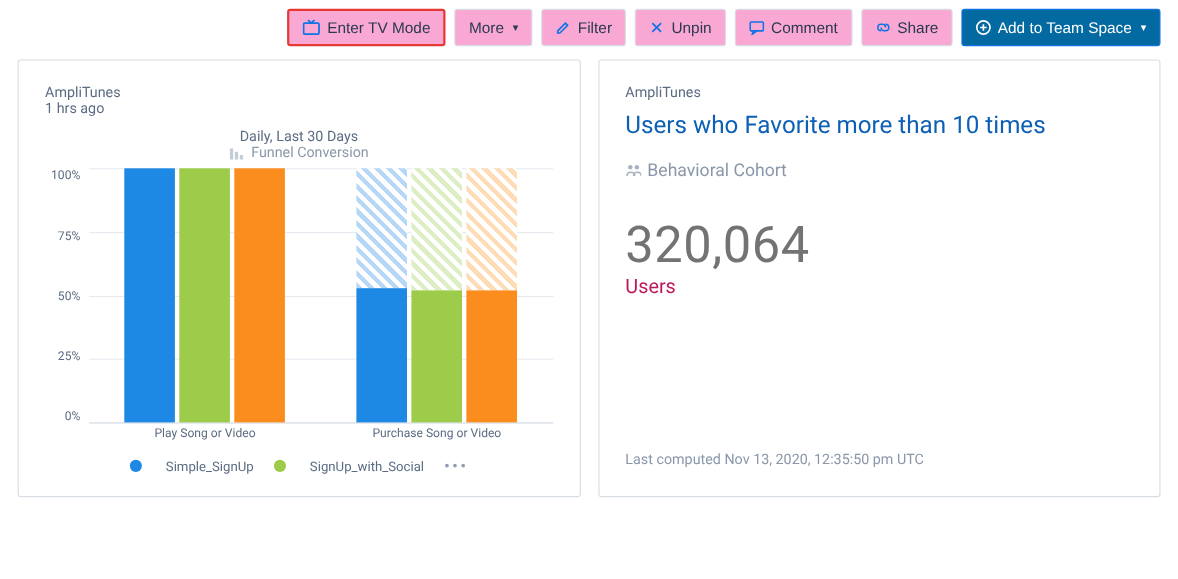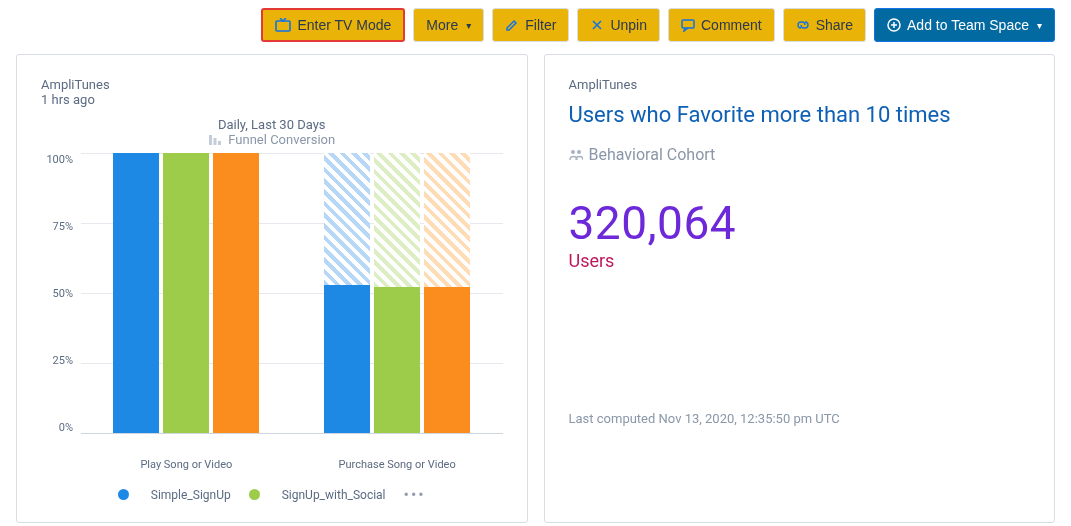--- a/index.html
+++ b/index.html
@@ -14,21 +14,21 @@
       justify-content: flex-end;
       gap: 8px;
       margin-bottom: 12px;
     }
     .btn {
       display: inline-flex;
       align-items: center;
       gap: 6px;
       padding: 7px 12px;
       border: 1px solid #d8dce3;
-      background: #eab308;
+      background: #f9a8d4;
       color: #2a394f;
       font-size: 14px;
       border-radius: 3px;
       cursor: pointer;
       white-space: nowrap;
     }
     .btn.highlighted {
       border: 2px solid #e53935;
     }
     .btn.primary {
@@ -73,21 +73,21 @@
       flex-direction: column;
     }
     .sub-right {
       display: inline-flex;
       align-items: center;
       gap: 6px;
       color: #8a97a9;
     }
     .chart-wrap {
       display: flex;
-      height: 281px;
+      height: 232px;
     }
     .y-axis {
       display: flex;
       flex-direction: column;
       justify-content: space-between;
       font-size: 11px;
       color: #5b6b82;
       text-align: right;
       padding-right: 8px;
       padding-bottom: 0;
@@ -125,21 +125,21 @@
       justify-content: flex-end;
       position: relative;
     }
     .bar-top, .bar-fill {
       width: 100%;
     }
     .x-labels {
       display: flex;
       font-size: 11px;
       color: #5b6b82;
-      margin-top: 24px;
+      margin-top: 2px;
       padding-left: 40px;
     }
     .x-labels > div { flex: 1; text-align: center; }
     .legend {
       display: flex;
       align-items: center;
       gap: 18px;
       justify-content: center;
       font-size: 12px;
       color: #5b6b82;
@@ -150,21 +150,21 @@
       align-items: center;
       gap: 22px;
     }
     .swatch {
       width: 11px; height: 11px;
       border-radius: 50%;
     }
     .big-number {
       font-size: 46px;
       letter-spacing: 0.5px;
-      color: #6d28d9;
+      color: #737373;
       font-weight: 400;
       margin-top: 30px;
     }
     .big-label {
       font-size: 18px;
       color: #be185d;
       margin-top: 0;
     }
     .footer-text {
       font-size: 13px;

